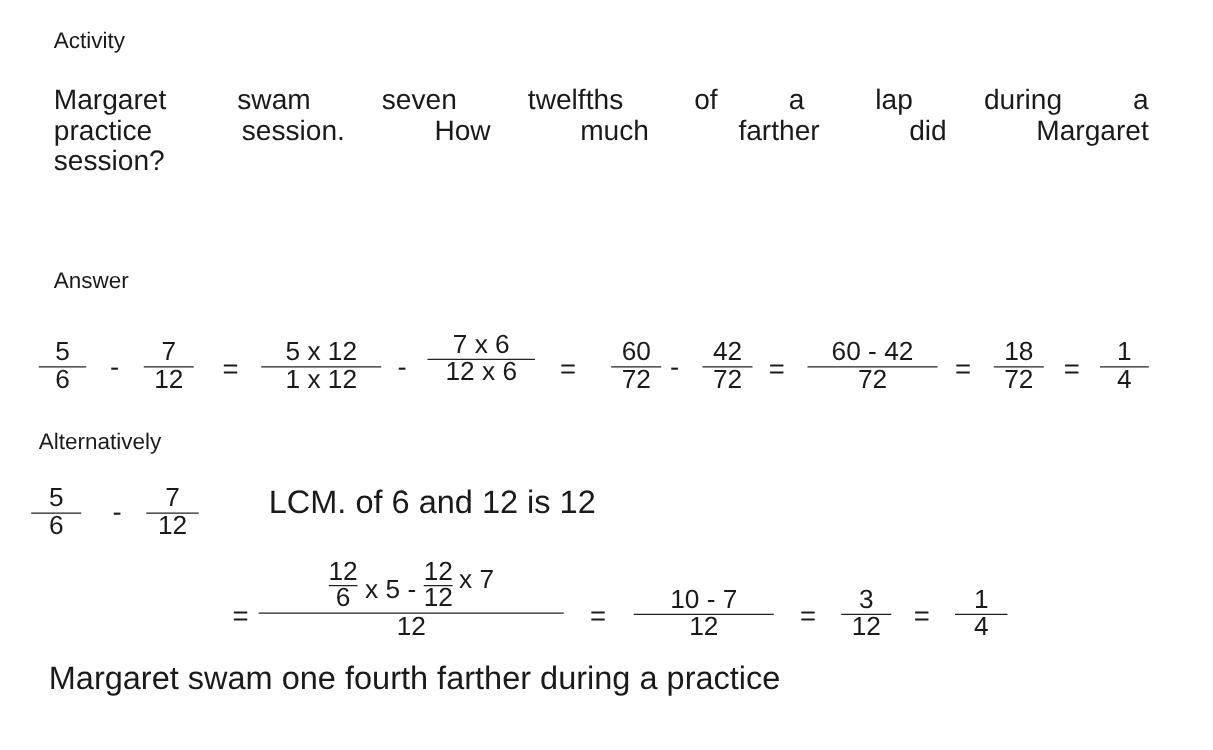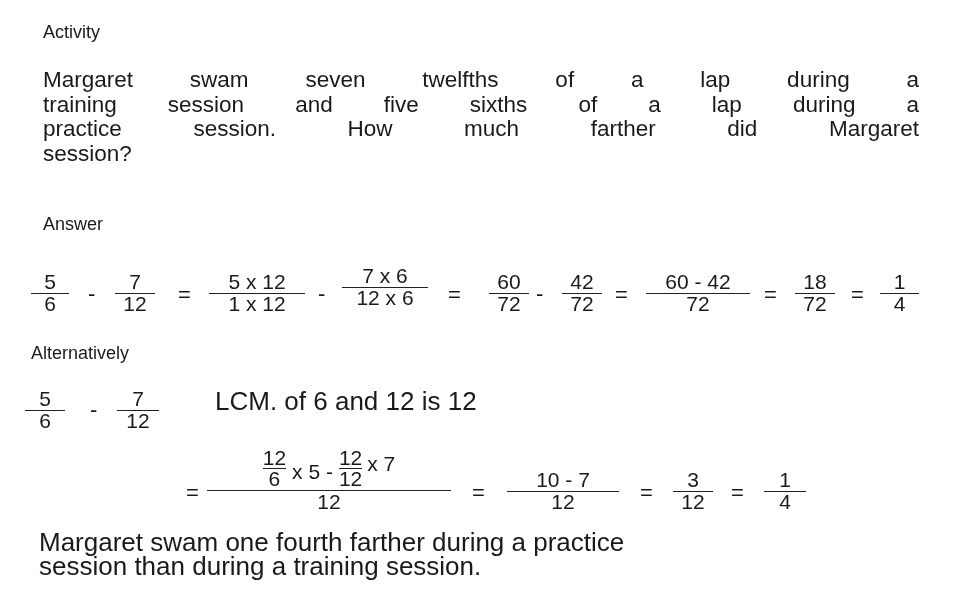--- a/index.html
+++ b/index.html
@@ -28,21 +28,20 @@
     }
     .inner-frac .bar { border-top: 1.5px solid #222; align-self: stretch; margin-top: 1px; }
   </style>
 </head>
 <body>
 
 <div class="abs heading" style="left:43px; top:20px;">Activity</div>
 
 <div class="abs para" style="left:43px; top:68px;">
   <div>Margaret swam seven twelfths of a lap during a</div>
-  <div>training session and five sixths of a lap during a</div>
   <div>practice session. How much farther did Margaret</div>
   <div class="last" style="text-align-last:left;">session?</div>
 </div>
 
 <div class="abs heading" style="left:43px; top:212px;">Answer</div>
 
 <div>
   <div class="frac" style="left:31px; top:272px; width:38px;">
     <span class="num">5</span>
     <span class="bar"></span>
@@ -150,14 +149,13 @@
   <span class="op" style="left:731px; top:482px;">=</span>
   <div class="frac" style="left:764px; top:470px; width:42px;">
     <span class="num">1</span>
     <span class="bar"></span>
     <span class="den">4</span>
   </div>
 </div>
 
 <div class="abs txt" style="left:39px; top:530px; line-height:24px;">
   <div>Margaret swam one fourth farther during a practice</div>
-  <div>session than during a training session.</div>
 </div>
 
 </body></html>

